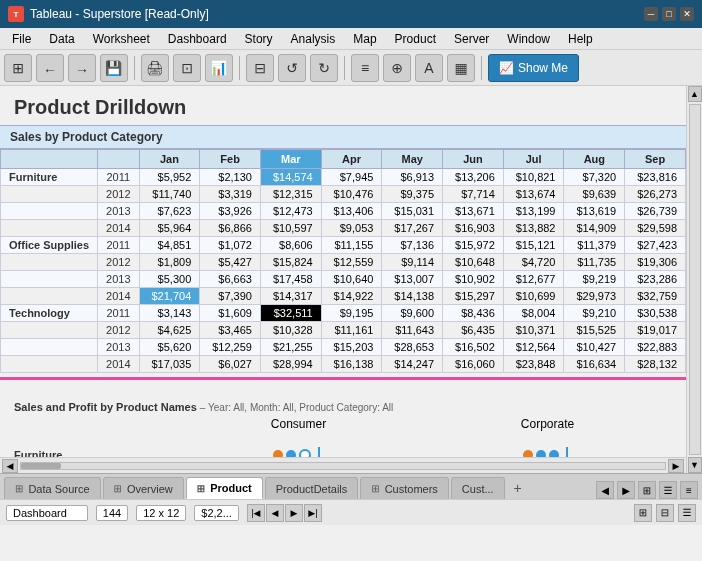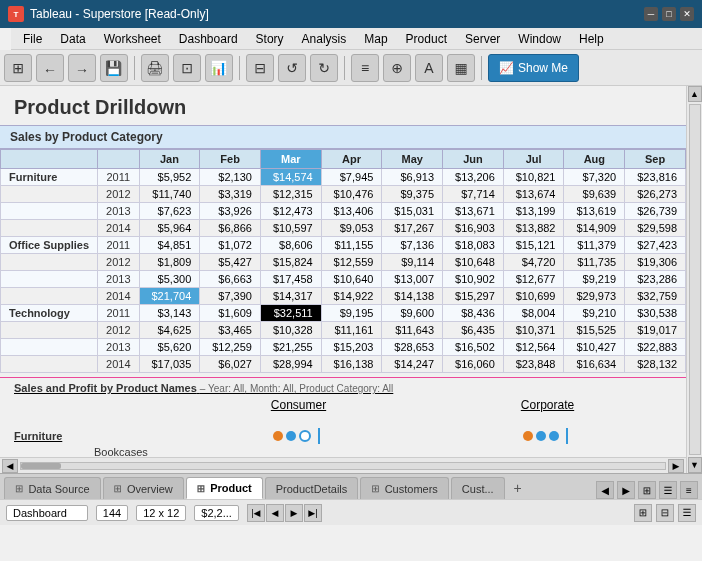--- a/index.html
+++ b/index.html
@@ -23,21 +23,20 @@
 
     
     .menu-bar {
       background: #e8e8e8;
       height: 22px;
       display: flex;
       align-items: center;
       padding: 0 4px;
       gap: 2px;
       border-bottom: 1px solid #ccc;
-      margin-left: 11px;
     }
     .menu-item {
       padding: 2px 8px;
       font-size: 12px;
       cursor: pointer;
       border-radius: 2px;
     }
 
     
     .toolbar {
@@ -133,24 +132,23 @@
     }
     table.data-table td.year {
       text-align: center;
       color: #333;
     }
     .row-alt { background: #f5f9fd; }
 
     
     .viz-section {
       height: 80px;
-      border-top: 1px solid #ec4899;
+      border-top: 3px solid #ec4899;
       overflow: hidden;
-      padding: 4px 0;
-      text-decoration: underline;
+      padding: 21px 0;
     }
     .viz-header {
       font-size: 11px;
       padding: 0 14px 4px;
       color: #333;
     }
     .viz-header strong { font-weight: bold; }
     .viz-header span { color: #666; font-size: 10px; }
     .dot { width: 10px; height: 10px; border-radius: 50%; }
     .dot-orange { background: #e67e22; }
@@ -376,21 +374,21 @@
                 <td>$29,598</td>
               </tr>
               <tr class="row-alt">
                 <td class="category">Office Supplies</td>
                 <td class="year">2011</td>
                 <td>$4,851</td>
                 <td>$1,072</td>
                 <td>$8,606</td>
                 <td>$11,155</td>
                 <td>$7,136</td>
-                <td>$18,083</td>
+                <td>$15,972</td>
                 <td>$15,121</td>
                 <td>$11,379</td>
                 <td>$27,423</td>
               </tr>
               <tr>
                 <td class="category"></td>
                 <td class="year">2012</td>
                 <td>$1,809</td>
                 <td>$5,427</td>
                 <td>$15,824</td>

